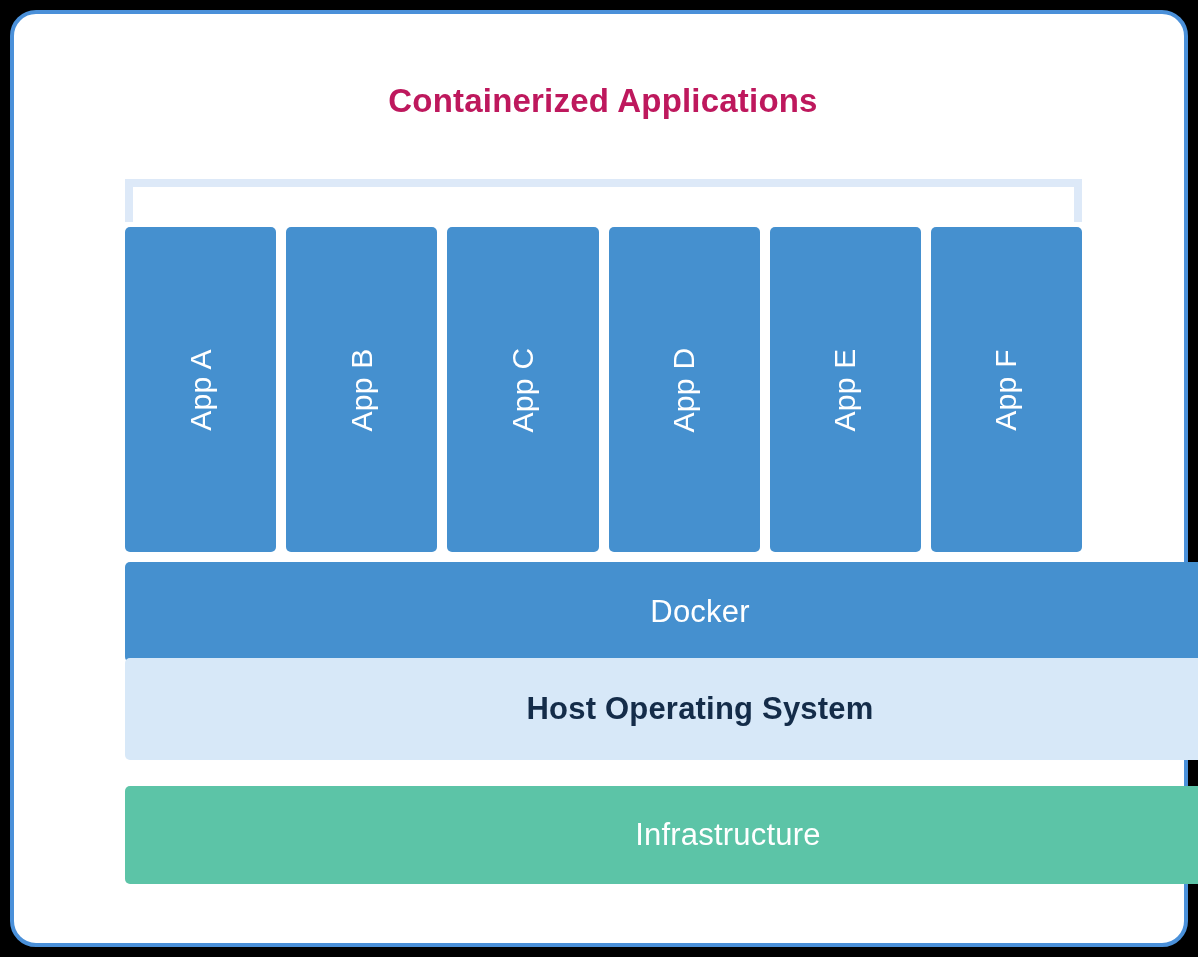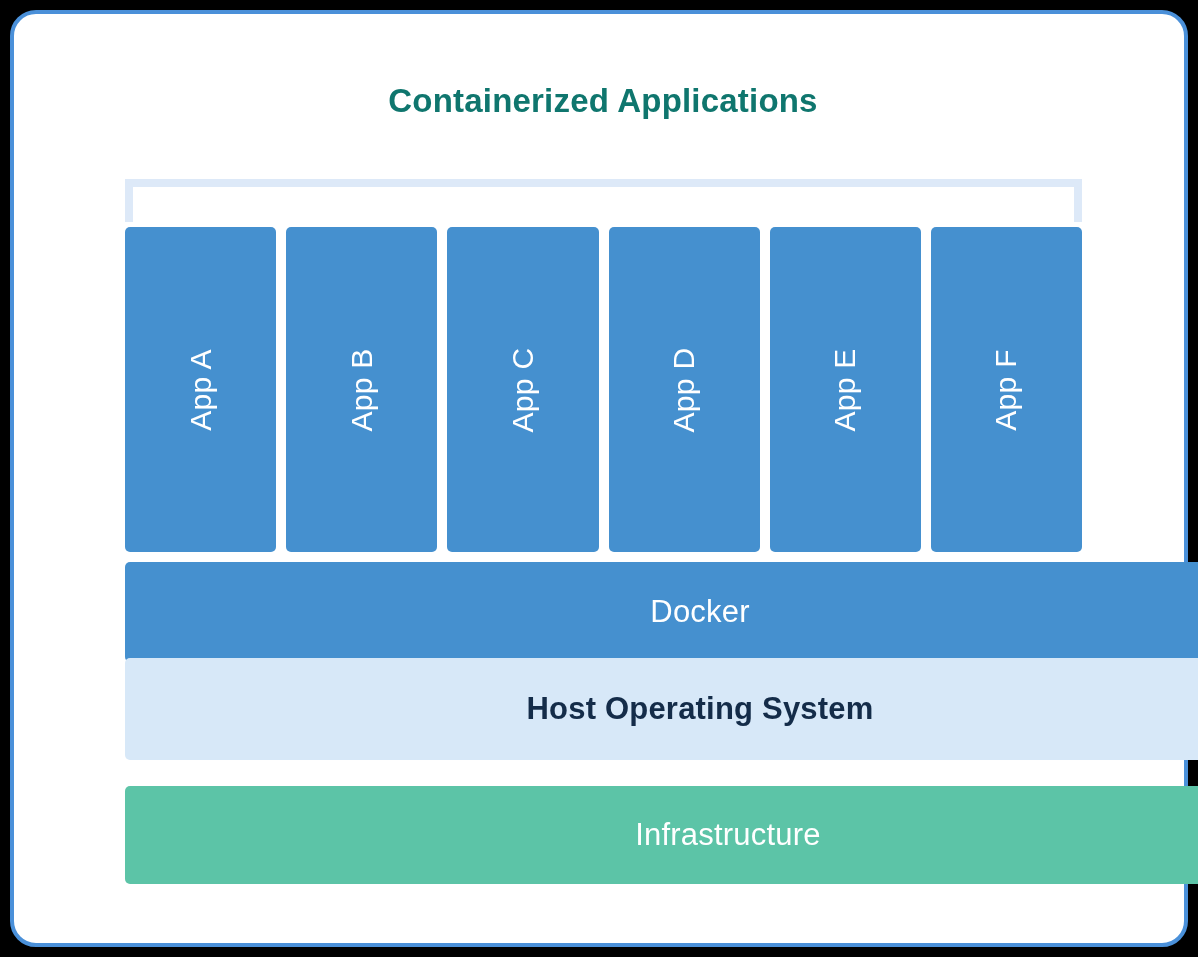--- a/index.html
+++ b/index.html
@@ -37,21 +37,21 @@
   
   .diagram-title {
     position: absolute;
     left: 0;
     top: 68px;
     width: 1178px;
     text-align: center;
     font-size: 33px;
     font-weight: 700;
     letter-spacing: 0.2px;
-    color: #0f766e;
+    color: #be185d;
     font-family: "Liberation Sans", sans-serif;
   }
 
   
   .bracket {
     position: absolute;
     left: 111px;
     top: 165px;
     width: 957px;
     height: 44px;

